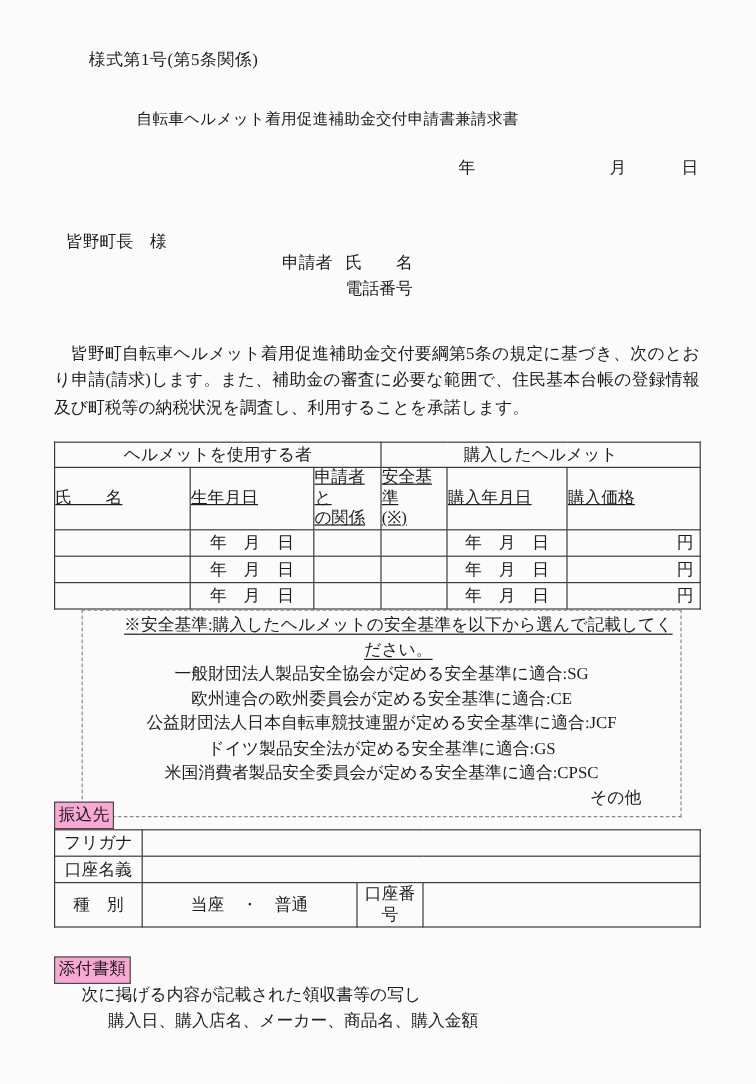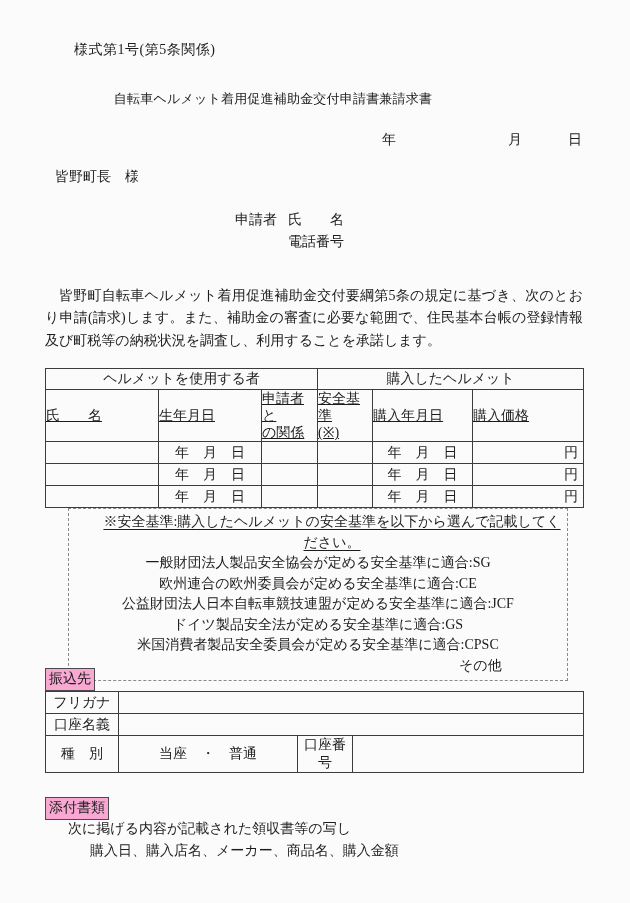--- a/index.html
+++ b/index.html
@@ -11,42 +11,42 @@
     font-family:"Liberation Serif","DejaVu Serif",serif;
     font-size:14px;
     overflow:hidden;
   }
   .abs{position:absolute;}
   .form-number{left:55px;top:41px;letter-spacing:.5px;margin-left:19px;}
   .doc-title{left:0;top:90px;width:546px;text-align:center;font-size:13px;letter-spacing:0.2px;}
   .date-line{top:131px;right:48px;}
   .date-line .gap-month{margin-left:112px;}
   .date-line .gap-day{margin-left:46px;}
-  .addressee{left:55px;top:168px;text-align:right;}
+  .addressee{left:55px;top:193px;text-align:right;}
   .applicant{left:235px;top:209px;display:flex;line-height:22px;}
   .applicant .app-label{margin-right:11px;}
   .declaration{left:45px;top:285px;width:538px;line-height:22.4px;text-indent:1em;text-align:justify;}
 
   table{border-collapse:collapse;table-layout:fixed;}
   td,th{border:1px solid #3c3c3c;font-weight:normal;padding:0;font-size:14px;overflow:hidden;}
 
   .helmet-table{left:45px;top:368px;width:538px;}
   .helmet-table .group-row th{height:20px;text-align:center;}
   .helmet-table .head-row th{height:41px;text-align:left;white-space:pre-line;line-height:17px;text-decoration:underline;}
   .helmet-table .data-row td{height:21px;text-align:center;}
   .helmet-table .data-row td.price{text-align:right;padding-right:5px;}
 
   .standards-box{
     left:68px;top:508px;width:498px;
     border:1px dashed #8a8a8a;
     text-align:center;line-height:20.5px;
     padding:3px 0 4px 0;
   }
   .standards-box .std-heading{text-decoration:underline;text-underline-offset:3px;margin-left:28px;}
-  .standards-box .std-other{text-align:left;padding-left:390px;}
+  .standards-box .std-other{text-align:center;padding-left:390px;}
 
   .section-label{
     border:1px solid #4a4a4a;
     padding:1px 3px 2px 3px;
     display:inline-block;
     background:#f9a8d4;
   }
   .bank-label{left:45px;top:668px;}
   .bank-table{left:45px;top:691px;width:538px;}
   .bank-table td{height:21px;}

